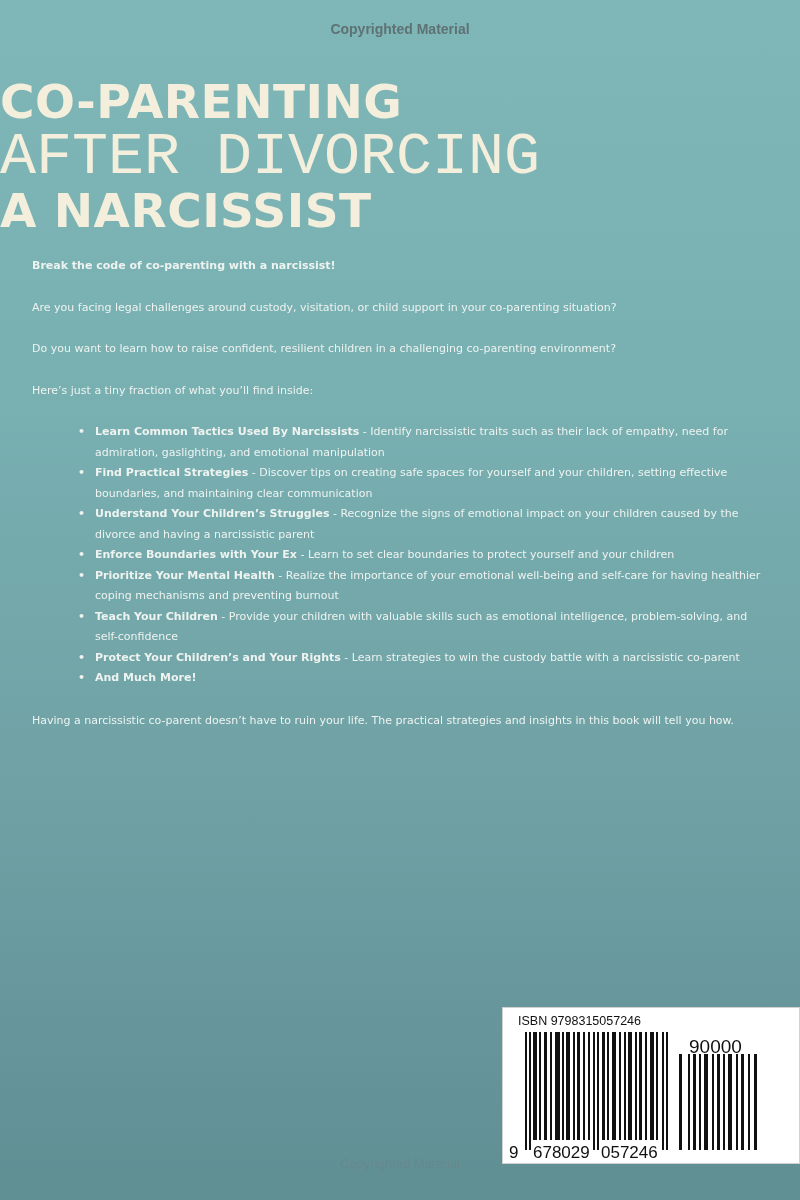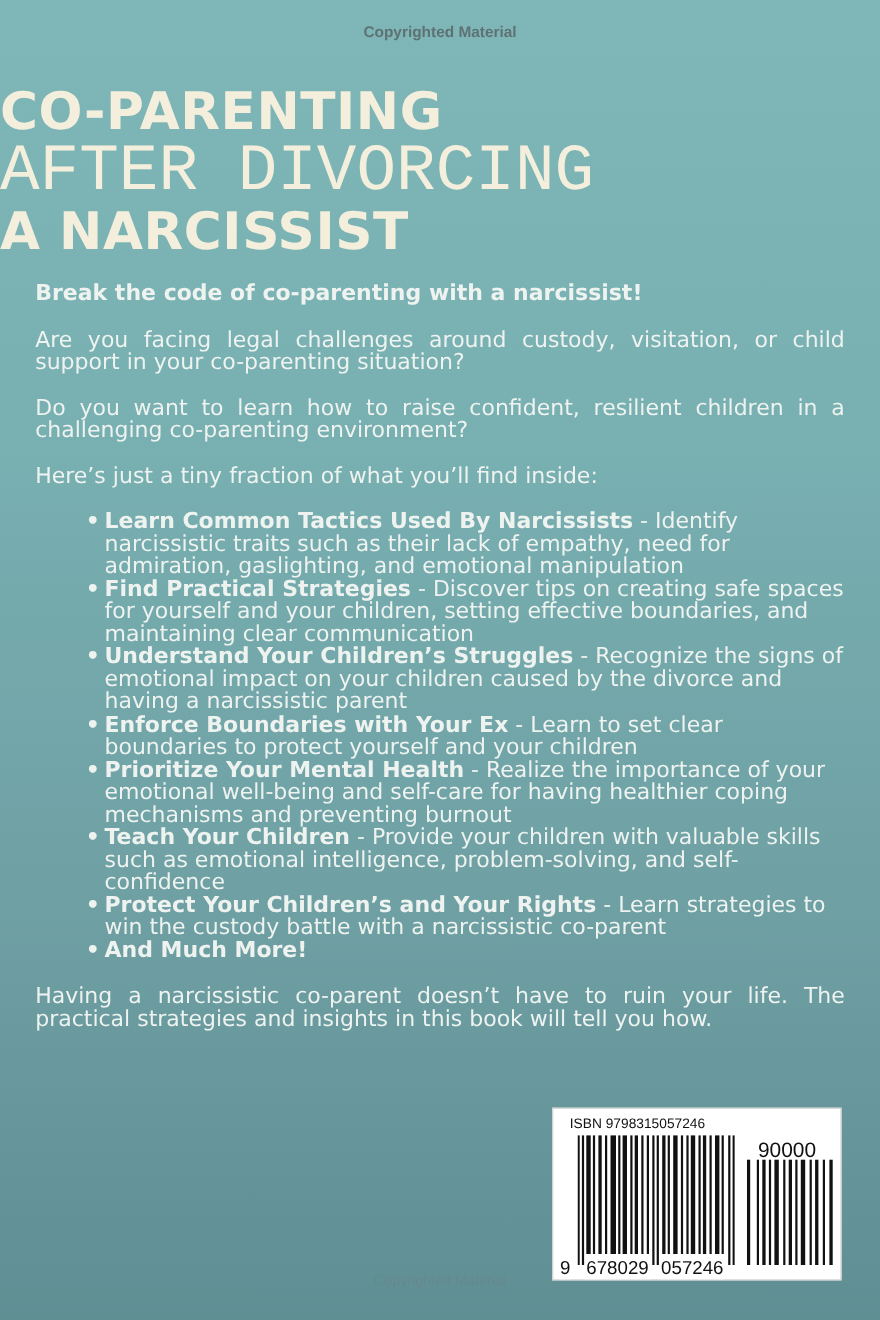--- a/index.html
+++ b/index.html
@@ -29,34 +29,34 @@
     display: block;
   }
   .title .line2 {
     font-family: Liberation Mono, monospace; font-weight: normal; font-size: 60px;
     display: block; margin-top: 2px; letter-spacing: 0px;
     font-stretch: condensed;
   }
   .title .line3 { margin-top: 0px; }
   .body {
     position: absolute; top: 256px; left: 32px; width: 736px;
-    font-family: "DejaVu Sans", sans-serif; font-size: 20px; line-height: 20.5px;
+    font-family: "DejaVu Sans", sans-serif; font-size: 11px; line-height: 20.5px;
     color: #eef3f0;
   }
   .body p { margin: 0 0 21px 0; text-align: justify; }
   .body p.lead { font-weight: bold; margin-bottom: 21px; }
   .body p.last-line-left { text-align-last: left; }
   .bullets { list-style: none; margin: 0 0 22px 0; padding: 0 0 0 63px; }
   .bullets li { position: relative; padding-left: 0; margin: 0; }
   .bullets li .dot {
     position: absolute; left: -17px; top: 0; font-weight: bold;
   }
   .bullets li .head { font-weight: bold; }
   .barcode-box {
-    position: absolute; left: 502px; top: 1007px; width: 263px; height: 157px;
+    position: absolute; left: 502px; top: 1007px; width: 298px; height: 157px;
     background: #ffffff; box-sizing: border-box; border: 1px solid #d0d0d0;
   }
   .isbn-top {
     position: absolute; left: 15px; top: 6px;
     font-family: "Liberation Sans", sans-serif; font-size: 12.5px; color: #111;
   }
   .price-code {
     position: absolute; left: 186px; top: 28px;
     font-family: "Liberation Sans", sans-serif; font-size: 19px; color: #111;
   }

